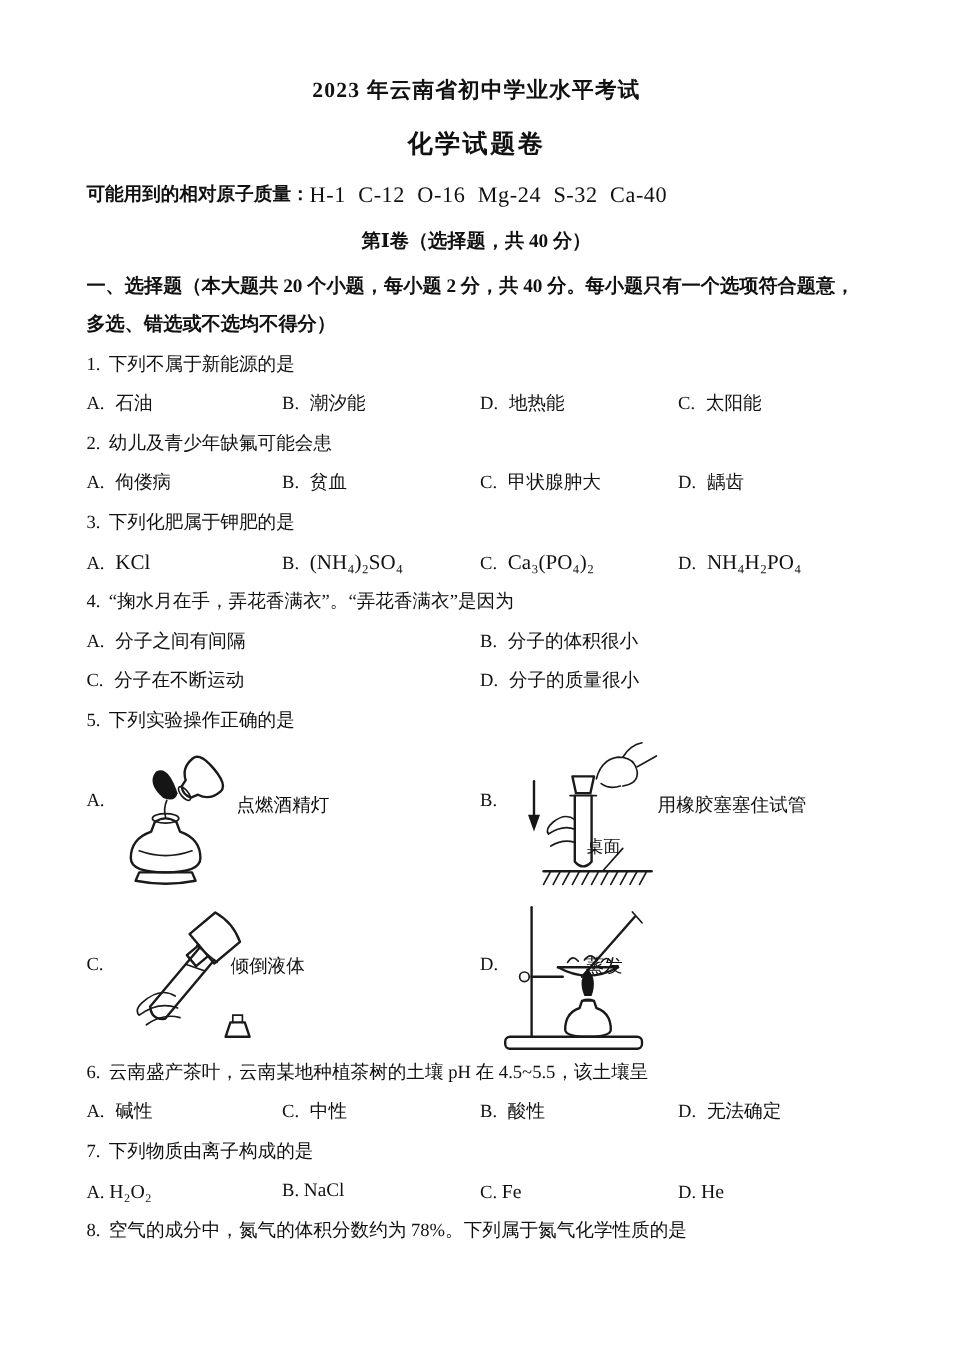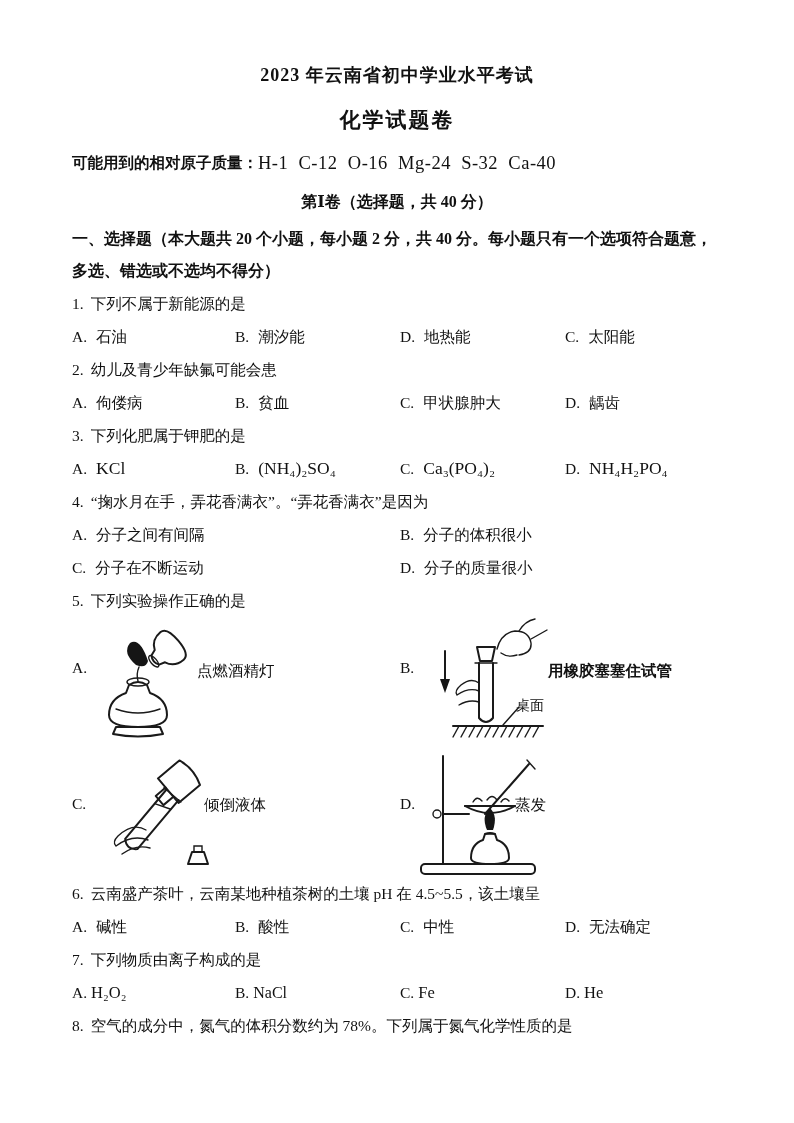--- a/index.html
+++ b/index.html
@@ -131,65 +131,65 @@
       <line x1="76" y1="115" x2="70" y2="126"></line>
         <line x1="84" y1="115" x2="78" y2="126"></line>
       <line x1="92" y1="115" x2="86" y2="126"></line>
         <line x1="100" y1="115" x2="94" y2="126"></line>
       <line x1="108" y1="115" x2="102" y2="126"></line>
         <line x1="116" y1="115" x2="110" y2="126"></line>
       <line x1="124" y1="115" x2="118" y2="126"></line>
     </g>
     <line class="sk-thin" x1="88" y1="114" x2="104" y2="96"></line>
   </svg>
-  <span class="fig-annotation" style="left:516px; top:80px;">桌面</span>
-  <span class="fig-caption" style="left:548px; top:44px;font-weight:bold;">用橡胶塞塞住试管</span>
+  <span class="fig-annotation" style="left:489px; top:80px;">桌面</span>
+  <span class="fig-caption" style="left:548px; top:44px;">用橡胶塞塞住试管</span>
 
   <span class="fig-label" style="left:72px; top:178px;">C.</span>
   <svg style="left:88px; top:129px;" width="135" height="128" viewBox="0 0 135 128">
     <g transform="rotate(40 60 78)">
       <path class="sk" d="M52,40 L52,104 Q60,112 68,104 L68,40"></path>
       <line class="sk-thin" x1="49" y1="40" x2="71" y2="40"></line>
       <line class="sk-thin" x1="52" y1="58" x2="68" y2="52"></line>
     </g>
     <path class="sk-thin" d="M30,90 Q45,76 58,84 M28,100 Q44,88 60,94 M34,108 Q48,98 62,102 M30,90 Q24,96 28,100"></path>
     <g transform="rotate(-130 92 40)">
       <path class="sk" d="M80,28 L112,28 L112,56 Q96,62 80,56 Z"></path>
       <path class="sk" d="M88,28 L88,15 L100,15 L100,28"></path>
     </g>
     <path class="sk" d="M100,118 L120,118 L116,106 L104,106 Z"></path>
     <path class="sk-thin" d="M106,106 L106,100 L114,100 L114,106"></path>
   </svg>
-  <span class="fig-caption" style="left:204px; top:178px;">倾倒液体</span>
+  <span class="fig-caption" style="left:192px; top:178px;">倾倒液体</span>
 
   <span class="fig-label" style="left:400px; top:178px;">D.</span>
   <svg style="left:415px; top:125px;" width="130" height="135" viewBox="0 0 130 135">
     <rect class="sk" x="6" y="122" width="114" height="10" rx="4"></rect>
     <line class="sk" x1="28" y1="14" x2="28" y2="122"></line>
     <circle class="sk-thin" cx="22" cy="72" r="4"></circle>
     <line class="sk" x1="28" y1="72" x2="54" y2="72"></line>
     <line class="sk" x1="50" y1="64" x2="100" y2="64"></line>
     <path class="sk" d="M50,64 Q75,78 100,64"></path>
     <path class="sk-thin" d="M58,60 Q62,53 67,59 M72,58 Q77,51 82,58 M86,60 Q90,54 94,59"></path>
     <line class="sk" x1="70" y1="72" x2="114" y2="22"></line>
     <line class="sk-thin" x1="112" y1="18" x2="120" y2="27"></line>
     <path class="fillb" d="M72,88 Q66,74 75,66 Q83,74 78,88 Z"></path>
     <path class="sk" d="M56,116 Q56,102 68,98 L70,92 Q75,90 80,92 L82,98 Q94,102 94,116 Q94,122 75,122 Q56,122 56,116 Z"></path>
     <path class="sk-thin" d="M70,92 L80,92"></path>
   </svg>
-  <span class="fig-caption" style="left:515px; top:178px;">蒸发</span>
+  <span class="fig-caption" style="left:488px; top:178px;">蒸发</span>
 </div>
 
 <div class="qline">
   <span class="qnum">6.</span><span>云南盛产茶叶，云南某地种植茶树的土壤 pH 在 4.5~5.5，该土壤呈</span>
 </div>
 <div class="opts4">
   <div class="opt"><span class="olabel">A.</span><span>碱性</span></div>
+  <div class="opt"><span class="olabel">C.</span><span>中性</span></div>
   <div class="opt"><span class="olabel">B.</span><span>酸性</span></div>
-  <div class="opt"><span class="olabel">C.</span><span>中性</span></div>
   <div class="opt"><span class="olabel">D.</span><span>无法确定</span></div>
 </div>
 
 <div class="qline">
   <span class="qnum">7.</span><span>下列物质由离子构成的是</span>
 </div>
 <div class="opts4">
   <div class="opt"><span class="olabel" style="margin-right:4px;">A.</span><span class="formula" style="font-size:16.5px;">H₂O₂</span></div>
   <div class="opt"><span class="olabel" style="margin-right:4px;">B.</span><span class="formula" style="font-size:16px;">NaCl</span></div>
   <div class="opt"><span class="olabel" style="margin-right:4px;">C.</span><span class="formula" style="font-size:16.5px;">Fe</span></div>

